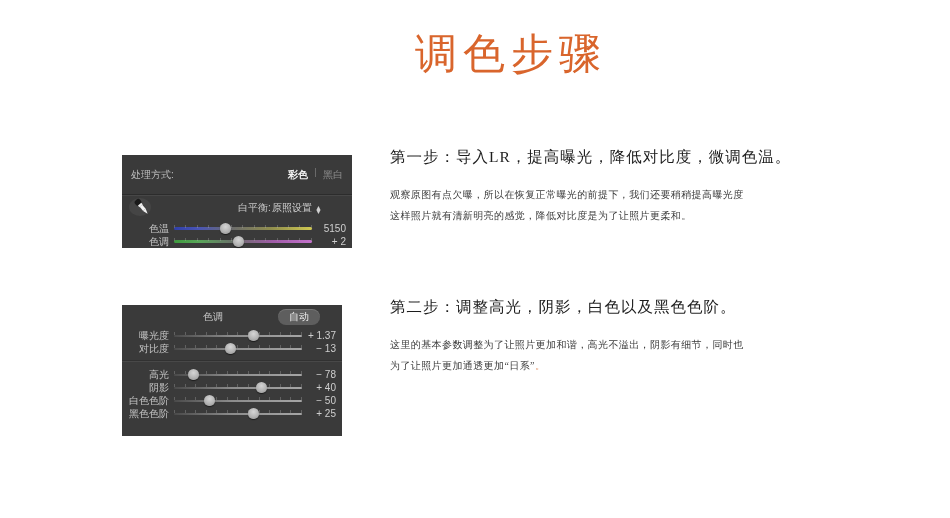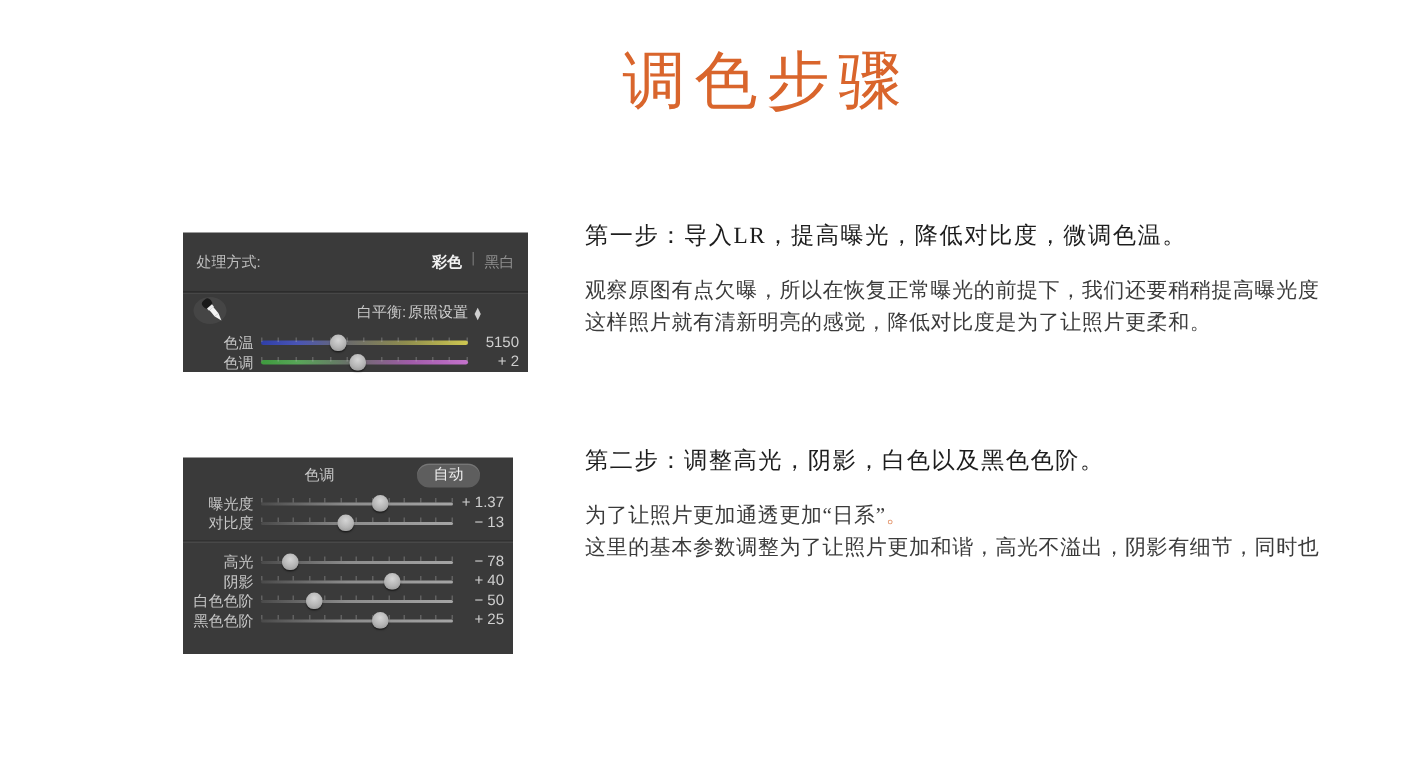--- a/index.html
+++ b/index.html
@@ -240,21 +240,21 @@
   #step-2 { left: 390px; top: 297px; }
 
   .step-heading {
     font-size: 15.5px;
     letter-spacing: 1px;
     color: #1d1d1d;
     white-space: nowrap;
     margin: 0 0 16px 0;
   }
   .step-body {
-    font-size: 14px;
+    font-size: 10px;
     line-height: 21px;
     letter-spacing: 0.4px;
     color: #3b3b3b;
     white-space: nowrap;
   }
   .step-body div { margin: 0; }
   .accent-dot { color: #e08a5c; }
 </style>
 </head>
 <body>
@@ -503,18 +503,18 @@
     <div>观察原图有点欠曝，所以在恢复正常曝光的前提下，我们还要稍稍提高曝光度</div>
     <div>
       <span>这样照片就有清新明亮的感觉，降低对比度是为了让照片更柔和。</span><span class="accent-dot"></span>
     </div>
   </div>
 </div>
 
 <div class="step-block" id="step-2">
   <div class="step-heading">第二步：调整高光，阴影，白色以及黑色色阶。</div>
   <div class="step-body">
+    <div>这里的基本参数调整为了让照片更加和谐，高光不溢出，阴影有细节，同时也</div>
     <div>
       <span>为了让照片更加通透更加“日系”</span><span class="accent-dot">。</span>
     </div>
-    <div>这里的基本参数调整为了让照片更加和谐，高光不溢出，阴影有细节，同时也</div>
   </div>
 </div>
 
 </body></html>

